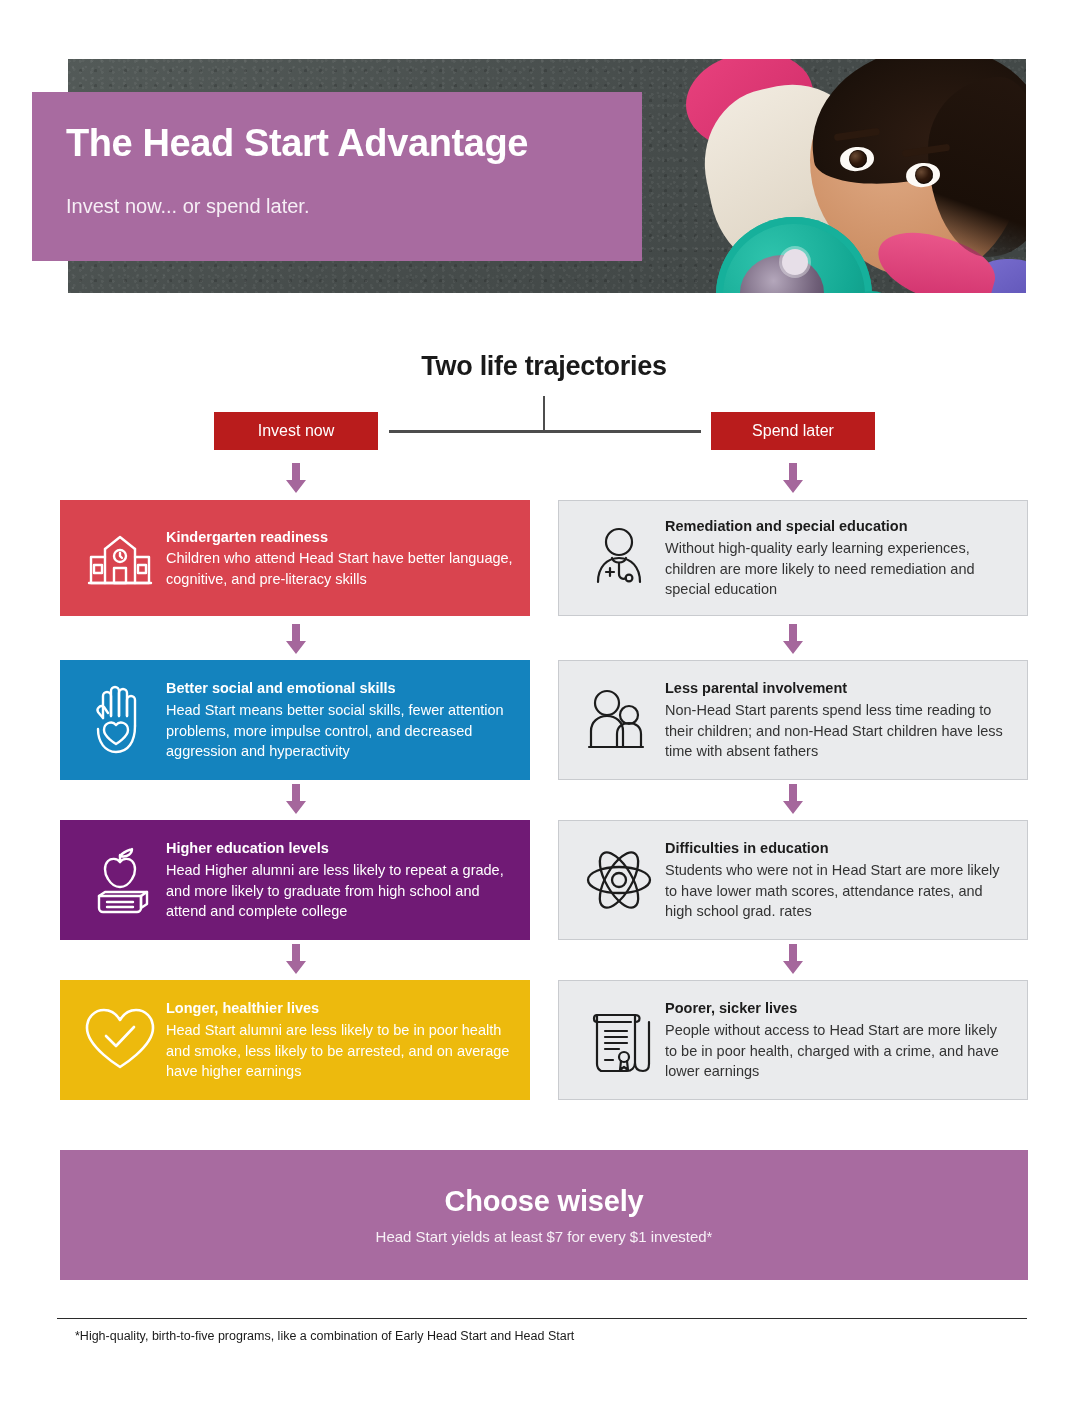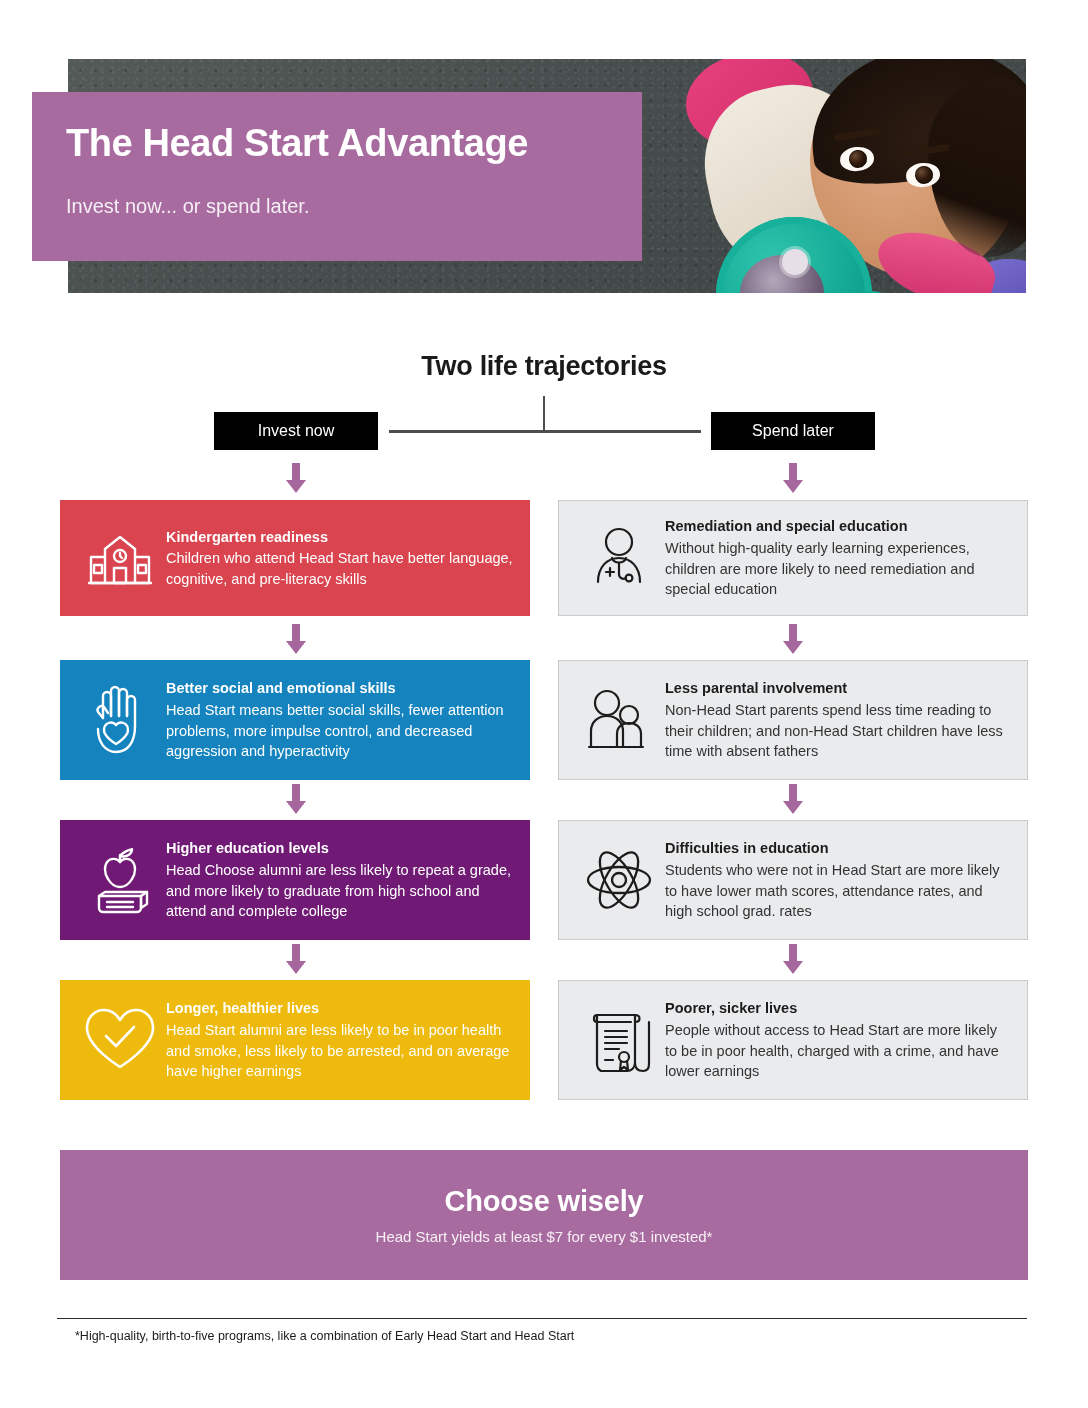--- a/index.html
+++ b/index.html
@@ -202,21 +202,21 @@
     top: 430px;
     width: 312px;
     height: 3px;
     background: #4d4d4d;
   }
 
   
   .branch-label {
     position: absolute;
     height: 38px;
-    background: #000000;
+    background: #b91c1c;
     color: #ffffff;
     font-size: 16px;
     display: flex;
     align-items: center;
     justify-content: center;
   }
   .branch-left  { left: 214px; top: 412px; width: 164px; }
   .branch-right { left: 711px; top: 412px; width: 164px; }
 
   
@@ -477,21 +477,21 @@
         <path d="M33 18 V11"></path>
         <path d="M33 12 c5 -6 11 -6 12 -7 c0 4 -4 9 -12 7z"></path>
         <path d="M12 52 h42 v12 a4 4 0 0 1 -4 4 H16 a4 4 0 0 1 -4 -4z"></path>
         <path d="M12 52 l6 -4 h42 l-6 4"></path>
         <path d="M54 52 v12 l6 -4 v-12"></path>
         <path d="M20 58 h26 M20 63 h26"></path>
       </svg>
     </div>
     <div class="card-body">
       <div class="card-head">Higher education levels</div>
-      <div class="card-text">Head Choose alumni are less likely to repeat a grade, and more likely to graduate from high school and attend and complete college</div>
+      <div class="card-text">Head Higher alumni are less likely to repeat a grade, and more likely to graduate from high school and attend and complete college</div>
     </div>
   </div>
 
   <div class="card card-right r3">
     <div class="card-icon">
       <svg width="70" height="70" viewBox="0 0 70 70" fill="none" stroke="#1c1c1c" stroke-width="2.3" stroke-linecap="round">
         <circle cx="35" cy="35" r="7"></circle>
         <ellipse cx="35" cy="35" rx="31" ry="13"></ellipse>
         <ellipse cx="35" cy="35" rx="31" ry="13" transform="rotate(60 35 35)"></ellipse>
         <ellipse cx="35" cy="35" rx="31" ry="13" transform="rotate(120 35 35)"></ellipse>

